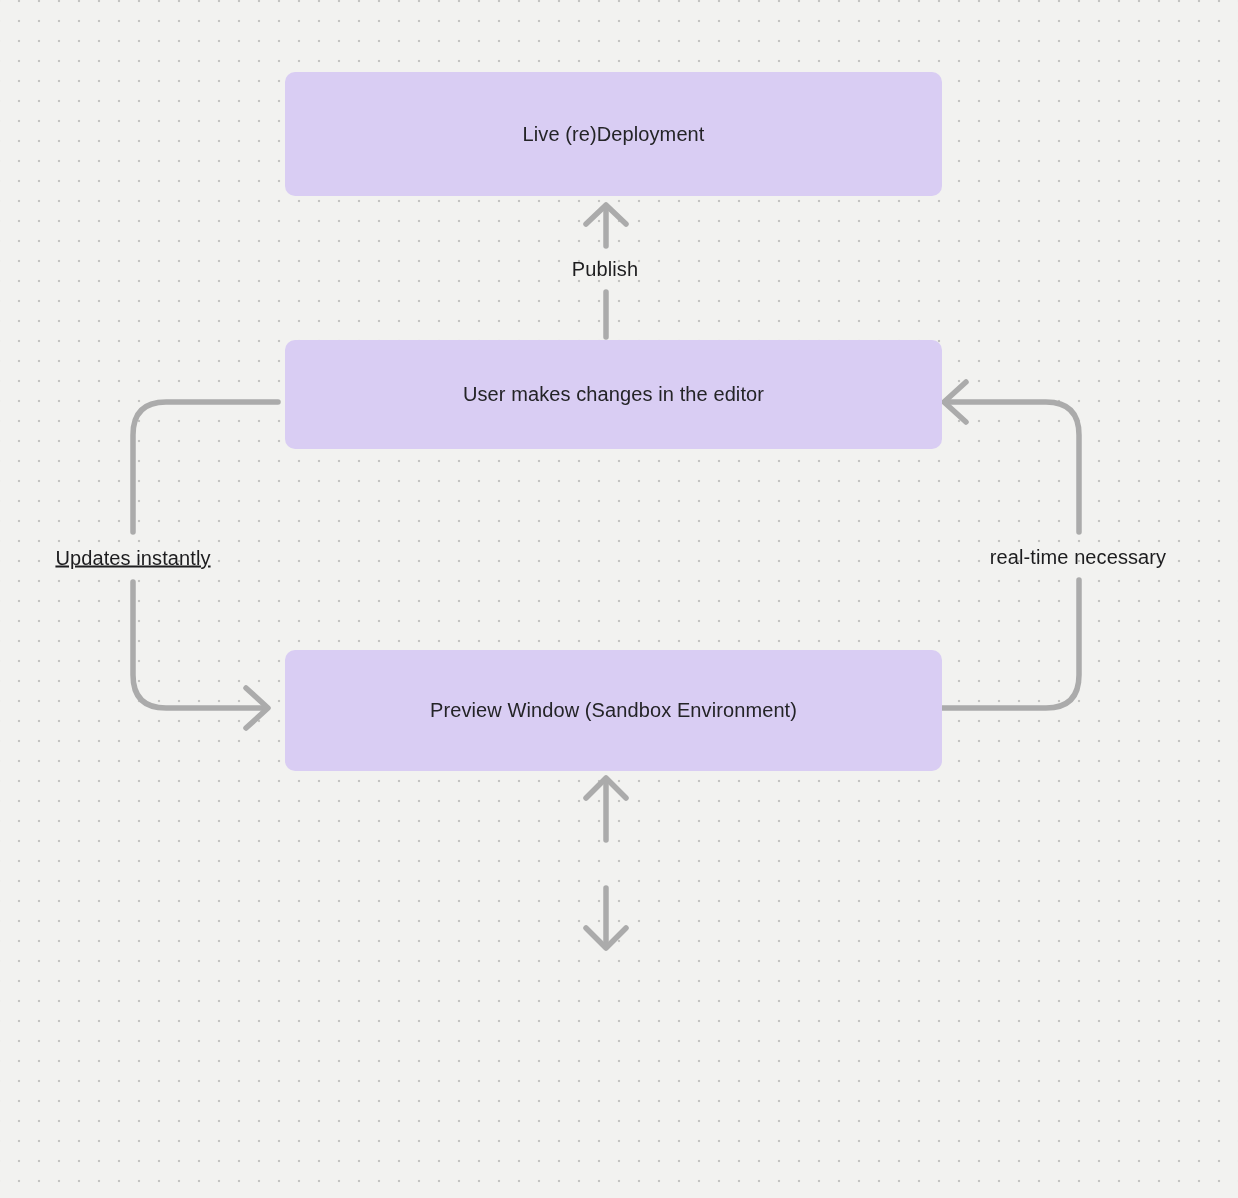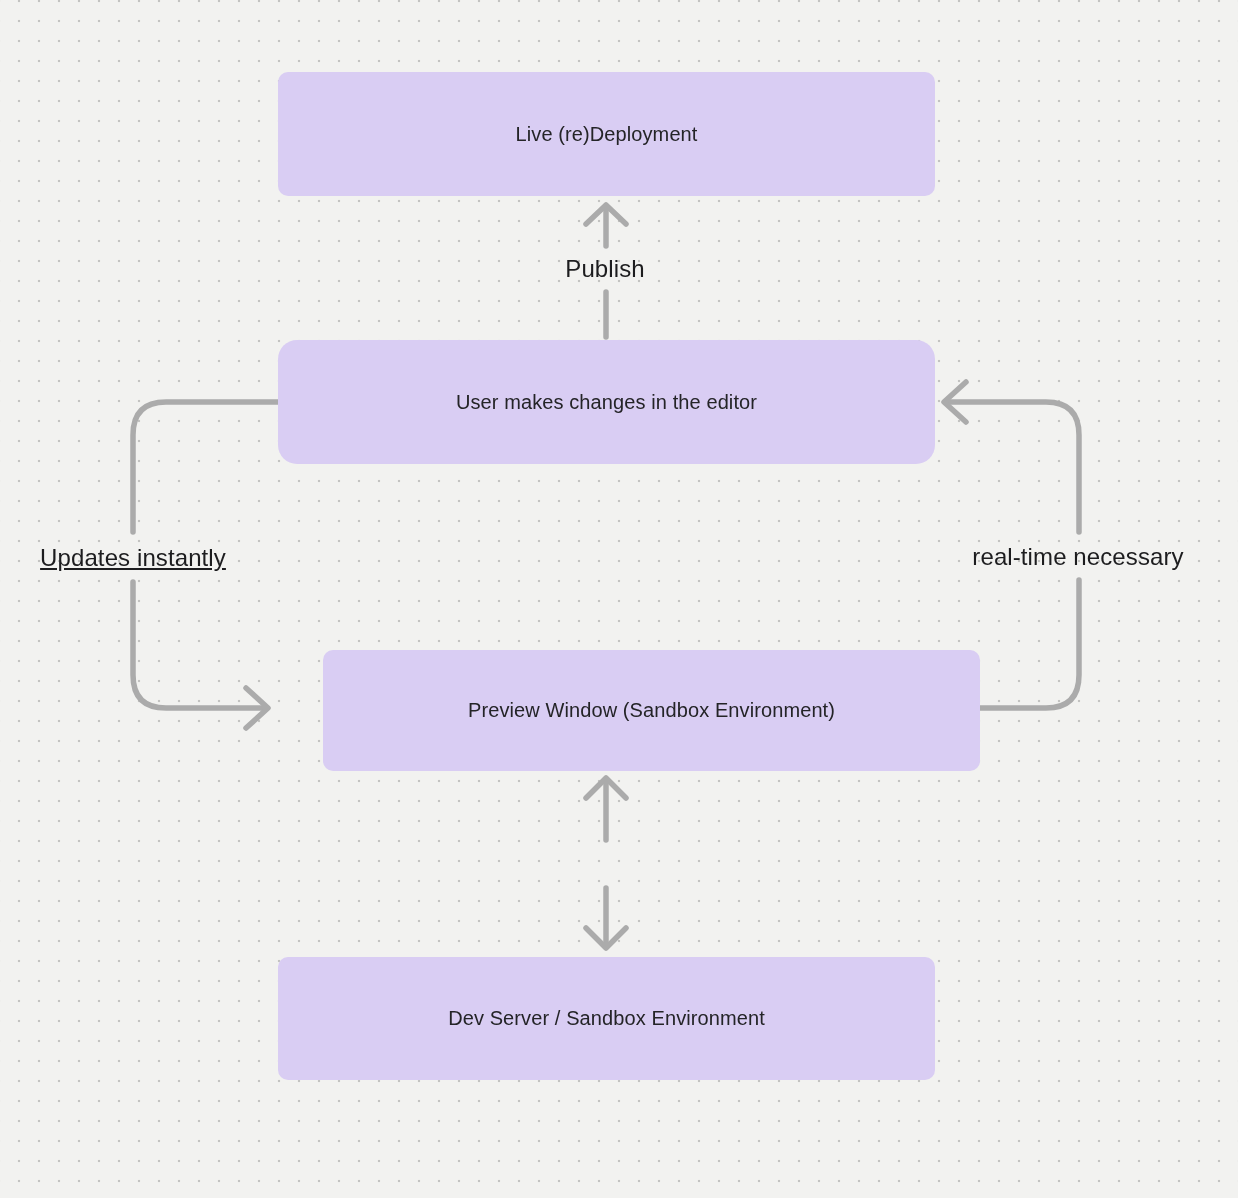--- a/index.html
+++ b/index.html
@@ -26,40 +26,40 @@
   }
   .edges-svg path {
     fill: none;
     stroke: #ababab;
     stroke-width: 5.5;
     stroke-linecap: round;
     stroke-linejoin: round;
   }
   .node {
     position: absolute;
-    left: 278px;
+    left: 285px;
     width: 657px;
     background: #d9cdf3;
     border-radius: 10px;
     display: flex;
     align-items: center;
     justify-content: center;
     text-align: right;
     font-size: 20px;
     color: #242427;
     letter-spacing: 0.1px;
   }
   .node-live    { top: 72px;  height: 124px; }
-  .node-user    { top: 340px; height: 124px; border-radius: 19px; }
-  .node-preview { top: 650px; height: 121px; margin-left: 45px; }
+  .node-user    { top: 340px; height: 109px; }
+  .node-preview { top: 650px; height: 121px; }
   .node-dev     { top: 957px; height: 123px; }
   .edge-label {
     position: absolute;
     transform: translate(-50%, -50%);
-    font-size: 24px;
+    font-size: 20px;
     color: #1d1d1f;
     white-space: nowrap;
     letter-spacing: 0.1px;
   }
   .label-publish  { left: 605px;  top: 269px; }
   .label-updates  { left: 133px;  top: 558px; text-decoration: underline; }
   .label-realtime { left: 1078px; top: 557px; }
   .label-spun     { left: 606px;  top: 866px; }
 </style>
 </head>
@@ -100,23 +100,20 @@
   </div>
 
   <div class="node node-user">
     <span>User makes changes in the editor</span>
   </div>
 
   <div class="node node-preview">
     <span>Preview Window (Sandbox Environment)</span>
   </div>
 
-  <div class="node node-dev">
-    <span>Dev Server / Sandbox Environment</span>
-  </div>
 
   <div class="edge-label label-publish">Publish</div>
 
   <div class="edge-label label-updates">Updates instantly</div>
 
   <div class="edge-label label-realtime">real-time necessary</div>
 
 
 </div>
 

